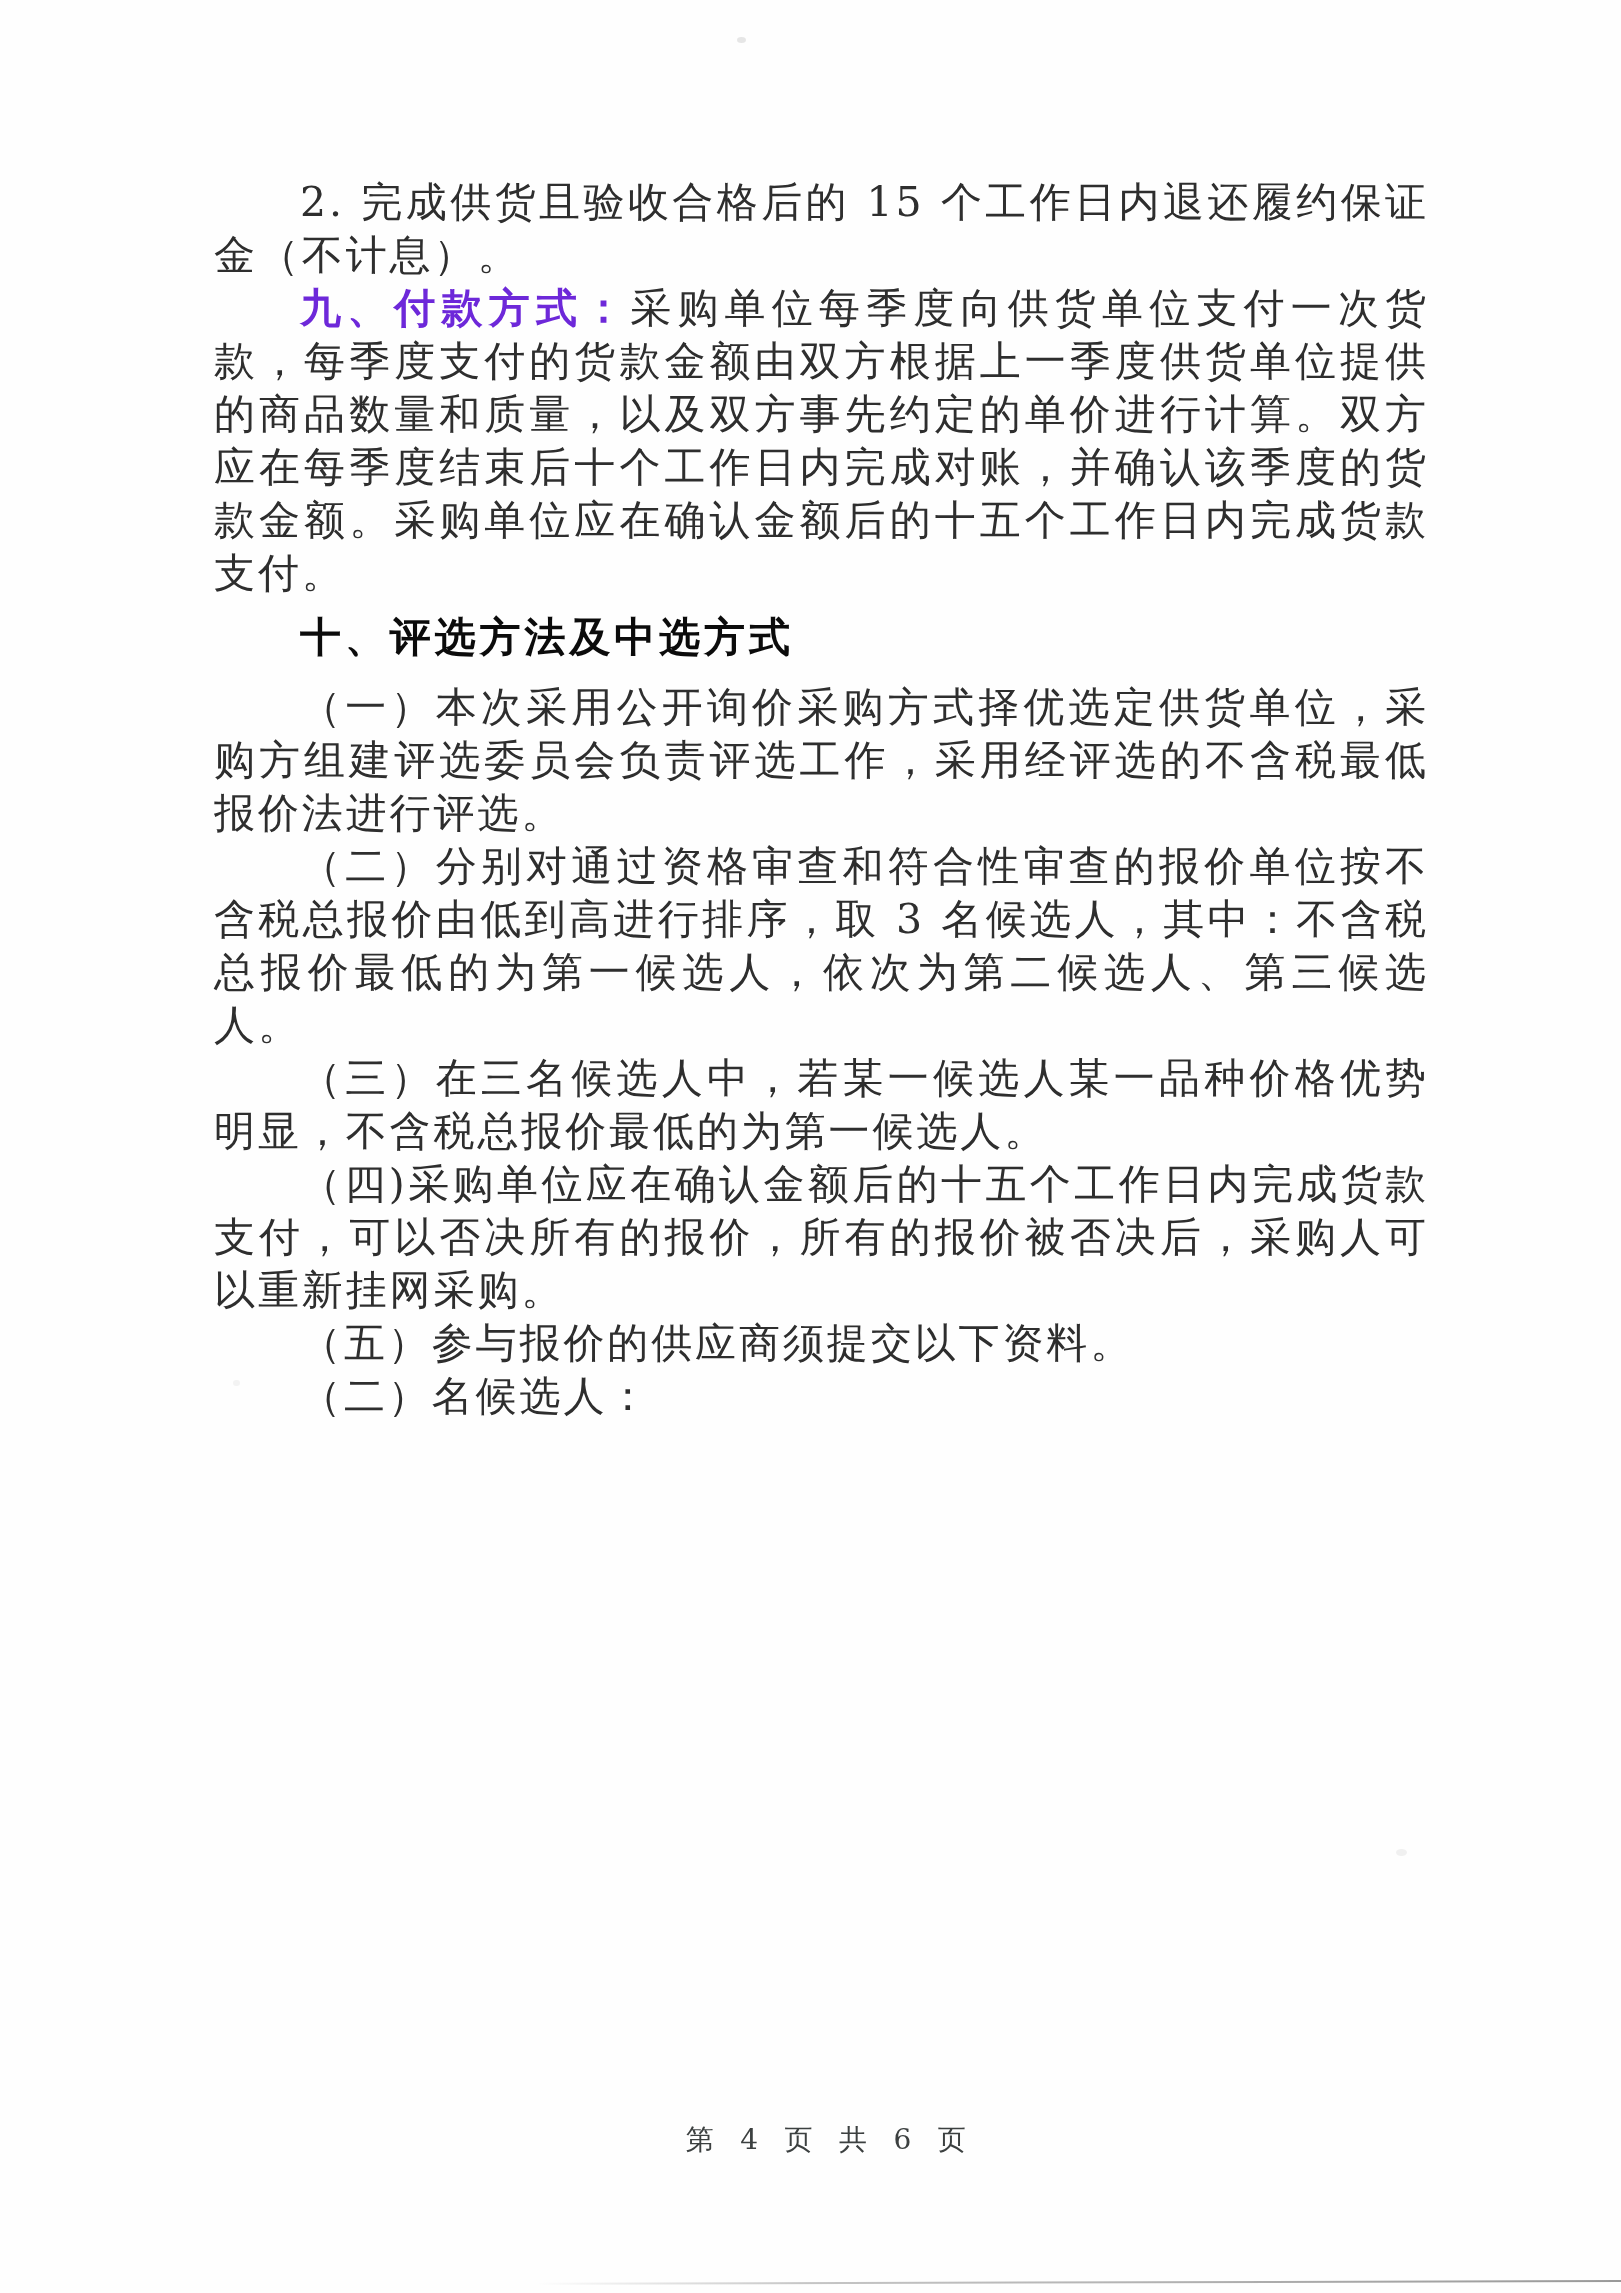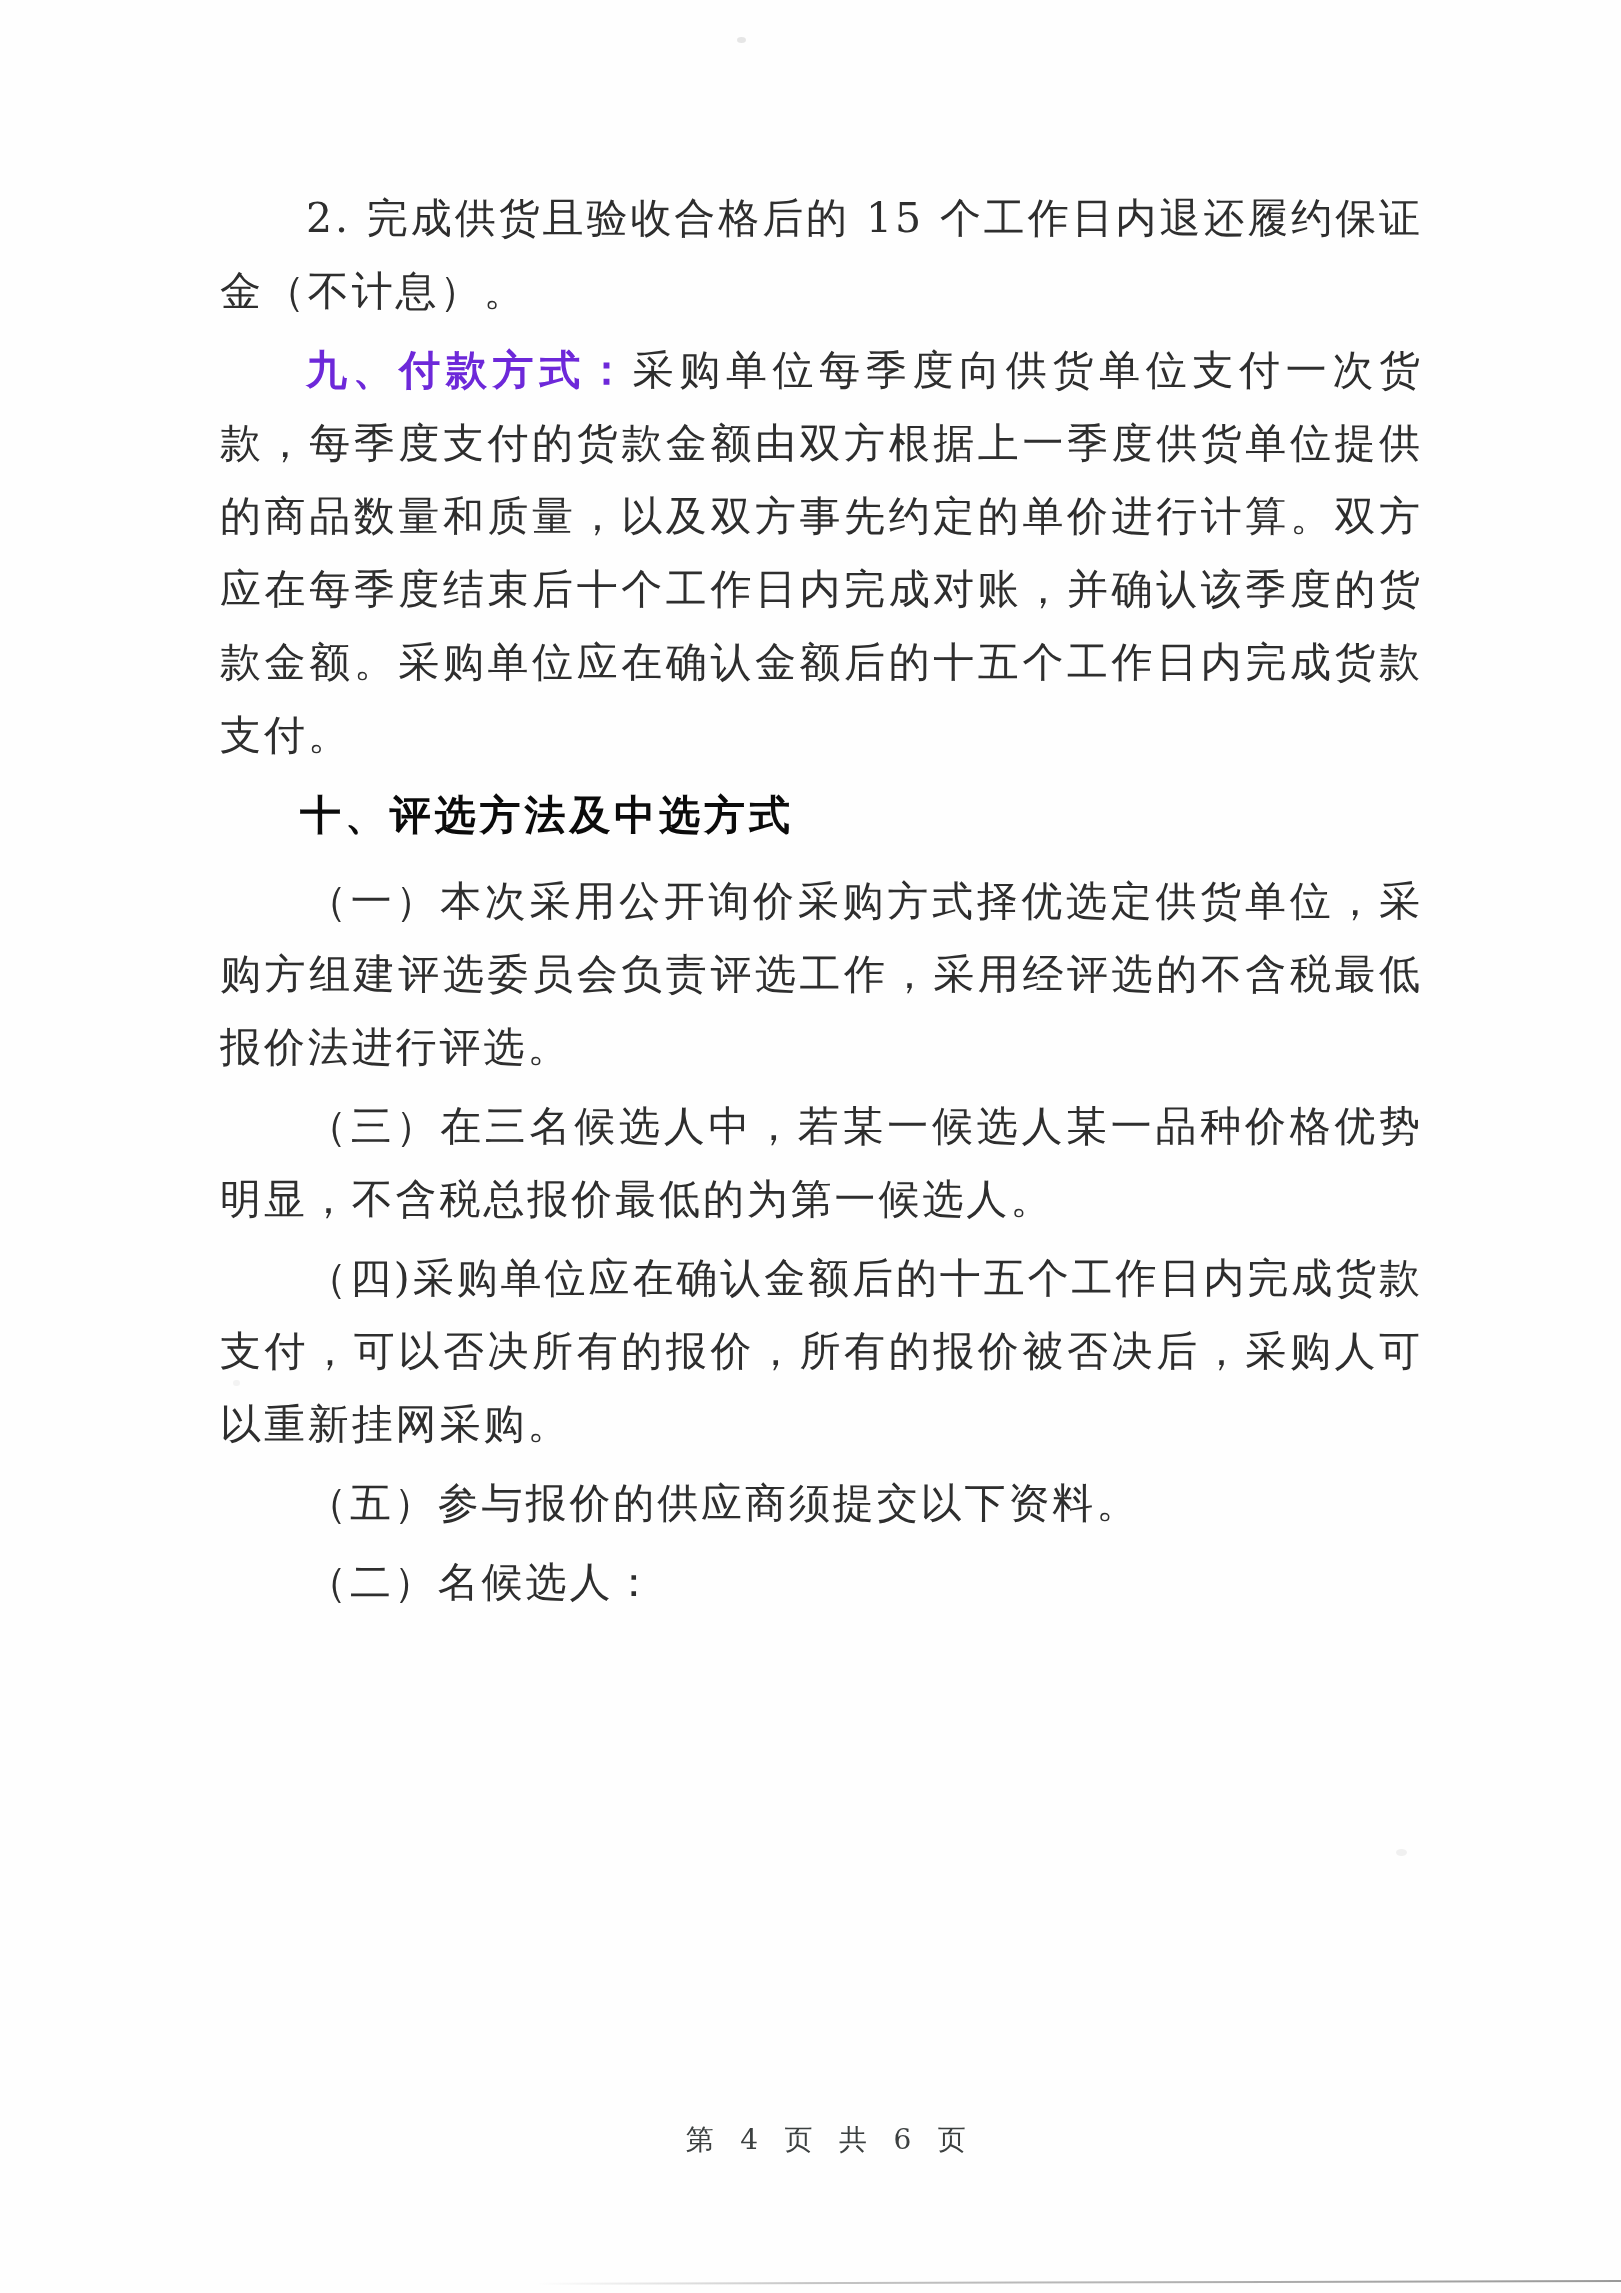--- a/index.html
+++ b/index.html
@@ -16,23 +16,23 @@
     font-family: "DejaVu Serif", "Liberation Serif", serif;
     color: #2e2e2e;
   }
   .content {
     position: absolute;
     left: 214px;
     top: 176px;
     width: 1215px;
   }
   p.body {
-    margin: 6px;
+    margin: 0;
     font-size: 41px;
-    line-height: 73px;
+    line-height: 53px;
     letter-spacing: 2.9px;
     text-align: justify;
     text-justify: inter-character;
     text-align-last: left;
     text-indent: 86px;
     color: #2e2e2e;
     font-weight: 400;
   }
   p.heading {
     margin: 0;
@@ -87,20 +87,21 @@
   <div class="content">
 
     <p class="body">2. 完成供货且验收合格后的 15 个工作日内退还履约保证金（不计息）。</p>
 
     <p class="body"><span class="blabel">九、付款方式：</span><span>采购单位每季度向供货单位支付一次货款，每季度支付的货款金额由双方根据上一季度供货单位提供的商品数量和质量，以及双方事先约定的单价进行计算。双方应在每季度结束后十个工作日内完成对账，并确认该季度的货款金额。采购单位应在确认金额后的十五个工作日内完成货款支付。</span></p>
 
     <p class="heading">十、评选方法及中选方式</p>
 
     <p class="body">（一）本次采用公开询价采购方式择优选定供货单位，采购方组建评选委员会负责评选工作，采用经评选的不含税最低报价法进行评选。</p>
 
+    <p class="body">（二）分别对通过资格审查和符合性审查的报价单位按不含税总报价由低到高进行排序，取 3 名候选人，其中：不含税总报价最低的为第一候选人，依次为第二候选人、第三候选人。</p>
 
     <p class="body">（三）在三名候选人中，若某一候选人某一品种价格优势明显，不含税总报价最低的为第一候选人。</p>
 
     <p class="body">（四)采购单位应在确认金额后的十五个工作日内完成货款支付，可以否决所有的报价，所有的报价被否决后，采购人可以重新挂网采购。</p>
 
     <p class="body">（五）参与报价的供应商须提交以下资料。</p>
 
 
 
     <p class="body">（二）名候选人：</p>

